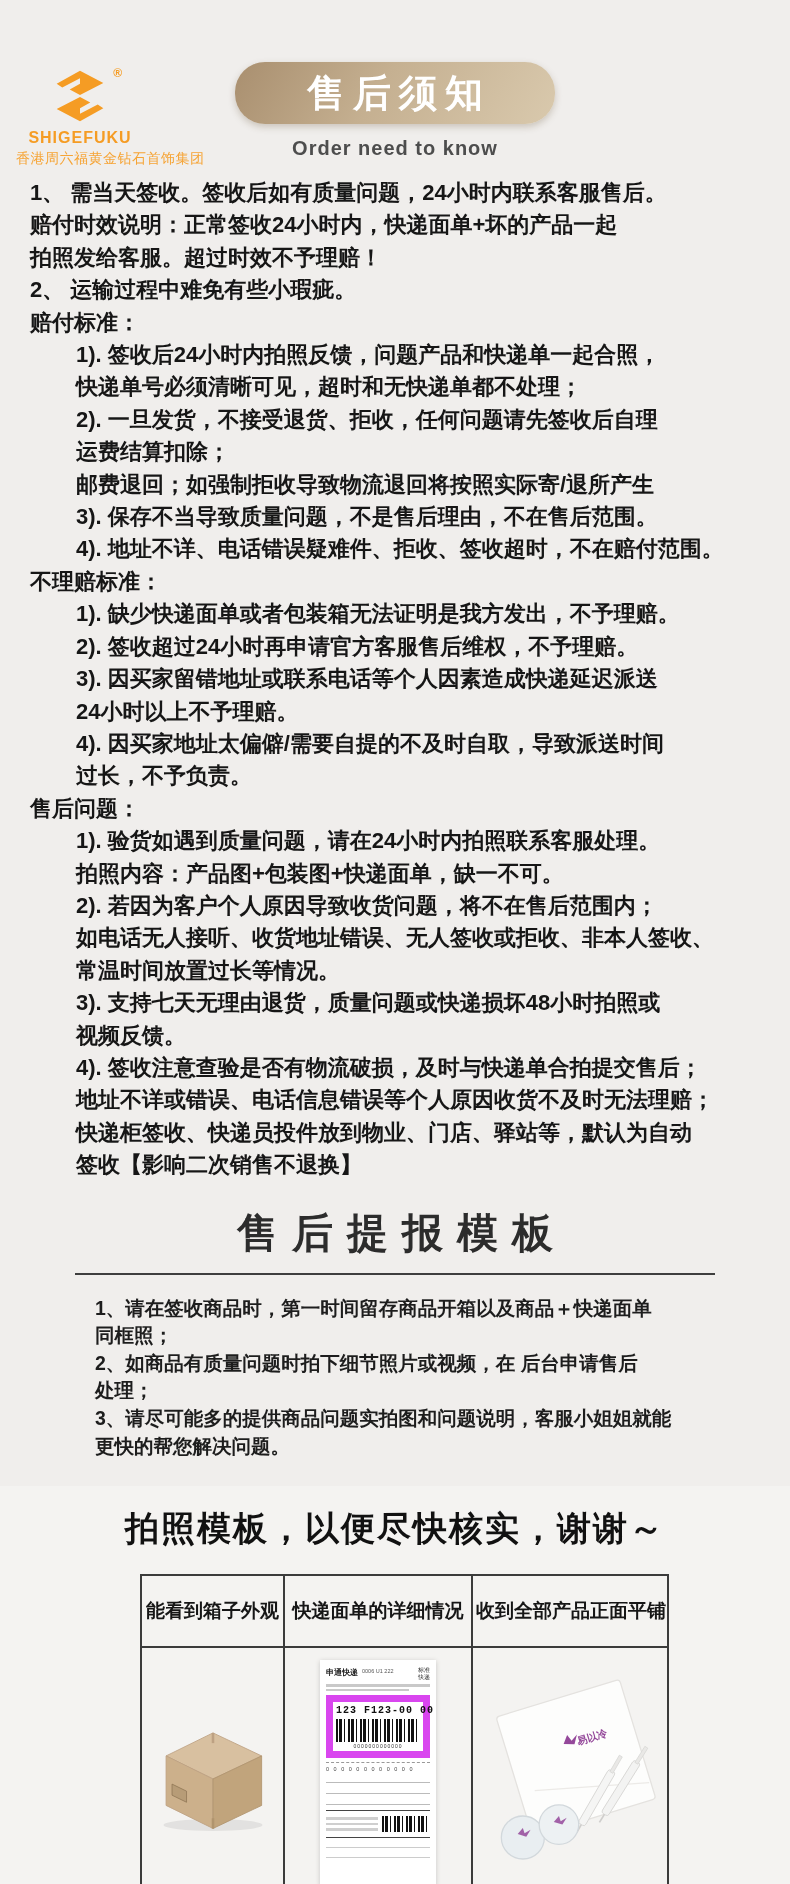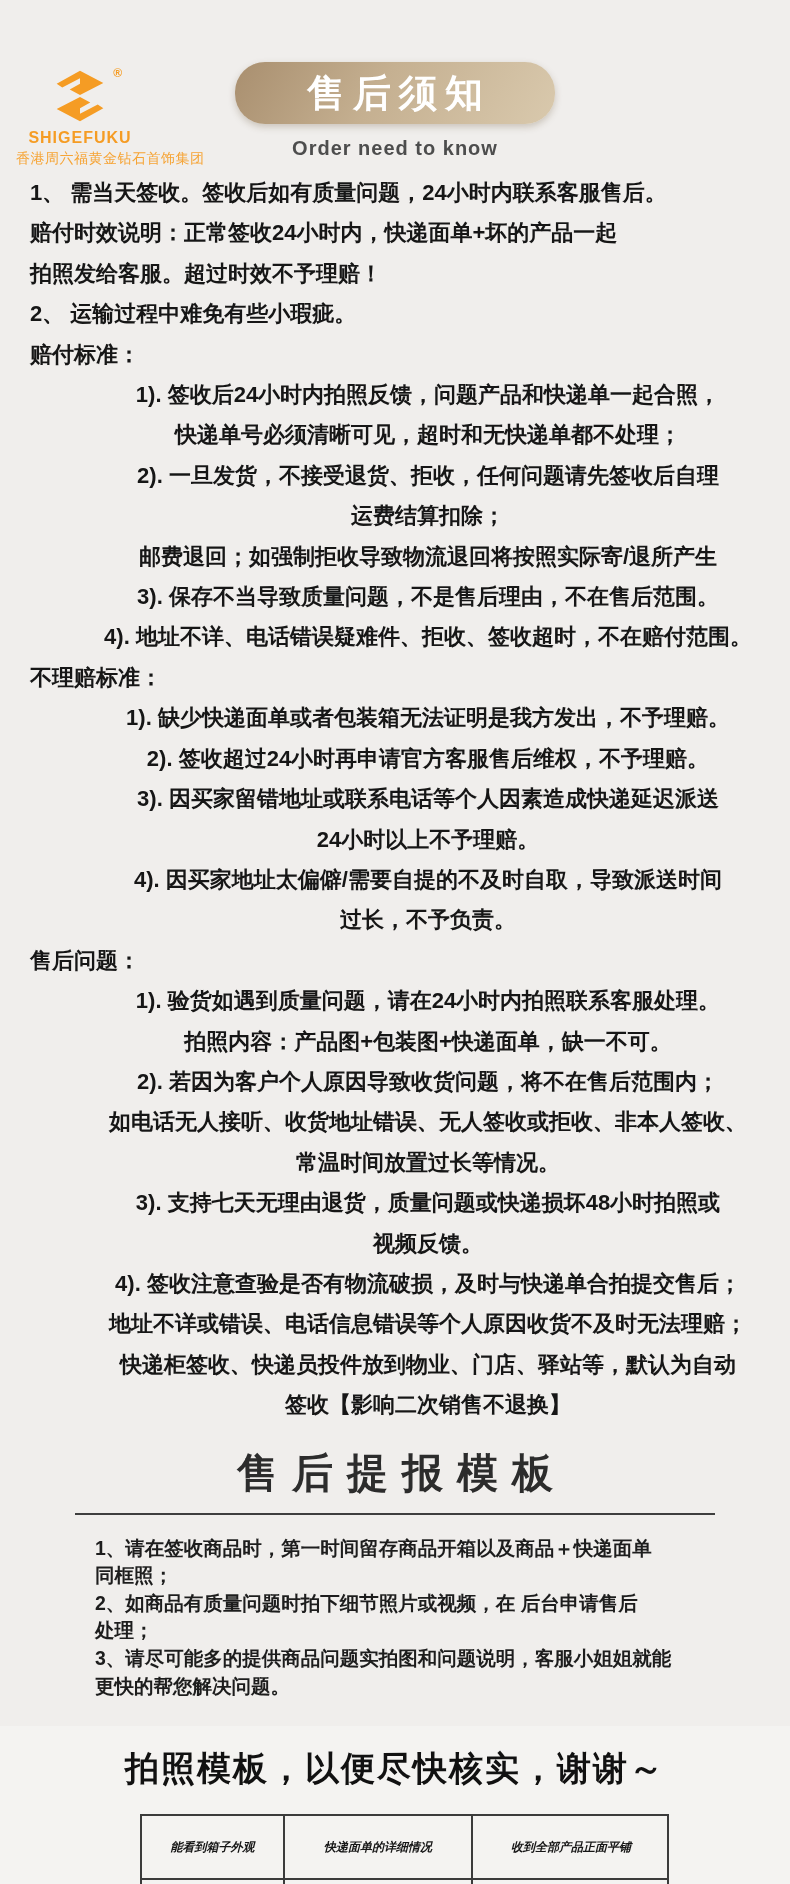--- a/index.html
+++ b/index.html
@@ -25,42 +25,42 @@
     display:flex; align-items:center; justify-content:center;
     color:#fff; font-size:38px; font-weight:bold; letter-spacing:8px;
     text-indent:8px; box-shadow:0 3px 7px rgba(90,70,40,0.25);
   }
   .subtitle { text-align:center; margin-top:13px; font-size:20px; font-weight:600;
     color:#4d4d4d; letter-spacing:1px; }
 
   
   .notice { margin:17px 10px 0 30px; font-size:22px; line-height:32.4px;
     font-weight:600; color:#161616; }
-  .nline { white-space:nowrap;margin-top:8px; }
-  .nline.l1 { padding-left:46px;text-align:center; }
+  .nline { white-space:nowrap; }
+  .nline.l1 { padding-left:46px; }
 
   
   .h2 { margin-top:24px; text-align:center; font-size:41px; font-weight:600;
     color:#2c2c2c; letter-spacing:14px; text-indent:14px; }
   .h2-rule { width:640px; margin:12px auto 0; border-top:2px solid #3e3e3e; }
 
   .tpl-lines { margin:20px 60px 0 95px; font-size:19.5px; line-height:27.6px;
     font-weight:600; color:#1d1d1d; }
 
   
   .panel { margin-top:26px; background:#f4f3f1; padding:20px 0 28px; }
   .panel-title { text-align:center; font-size:34px; font-weight:bold; color:#111;
     letter-spacing:2px; }
 
   .ptable { width:529px; margin:22px 0 0 140px; border:2px solid #3b3b3b; background:#f4f3f1; }
   .trow { display:grid; grid-template-columns:143px 188px 196px; border-bottom:2px solid #3b3b3b; }
   .trow:last-child { border-bottom:none; }
   .trow > div { border-right:2px solid #3b3b3b; display:flex; align-items:center; justify-content:center; }
   .trow > div:last-child { border-right:none; }
-  .thead > div { height:62px; font-size:12px; font-weight:bold; color:#161616;font-style:italic; }
+  .thead > div { height:70px; font-size:19px; font-weight:bold; color:#161616; }
   .timgs > div { height:250px; }
 
   
   .box-svg { display:block; }
 
   
   .label { width:116px; height:226px; background:#fff; border-radius:0;
     box-shadow:0 1px 5px rgba(0,0,0,0.18); padding:7px 6px; overflow:hidden; }
   .lh { display:flex; align-items:flex-start; }
   .lh-courier { font-size:8px; font-weight:bold; color:#222; white-space:nowrap; }

